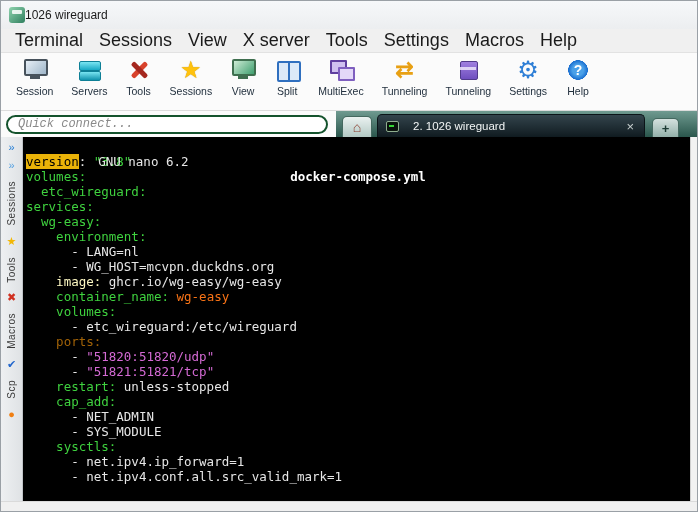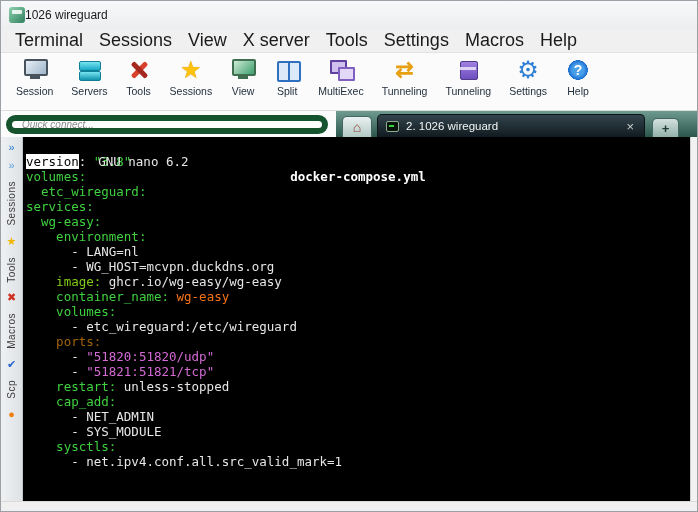--- a/index.html
+++ b/index.html
@@ -46,27 +46,27 @@
 
   .ic-packages::before { content:""; position:absolute; top:4px; left:5px; width:16px; height:17px; background:linear-gradient(#9f7fdf,#6f4fbf); border:1px solid #503a8a; border-radius:2px; }
   .ic-packages::after { content:""; position:absolute; top:10px; left:5px; width:16px; height:3px; background:#ece5fa; opacity:.85; }
 
   .ic-settings { color:#2f7fd6; font-size:24px; }
 
   .ic-help { color:#fff; font-weight:bold; font-size:14px; background:radial-gradient(circle 10px at 13px 13px,#4aa0e8 55%,#1a6fd0 96%,transparent 100%); }
 
   
   .tabrow { height:26px; flex:0 0 26px; background:#fbfbfb; display:flex; align-items:center; }
-  .quick-connect { width:322px; height:19px; margin:0 8px 0 5px; border:6px solid #14532d; border-radius:10px; padding:0 10px; font-size:10px; font-family:Liberation Sans, sans-serif; outline:none; color:#333; }
+  .quick-connect { width:322px; height:19px; margin:0 8px 0 5px; border:2px solid #14532d; border-radius:10px; padding:0 10px; font-size:12px; font-family:Liberation Mono, monospace; outline:none; color:#333; }
   .quick-connect::placeholder { font-style:italic; color:#8a8a8a; }
   .tabstrip { flex:1; height:100%; background:linear-gradient(#6f9a90,#2a564c); display:flex; align-items:flex-end; padding-left:6px; }
   .tab { border-radius:5px 5px 0 0; display:flex; align-items:center; justify-content:center; cursor:default; }
   .home-tab { width:30px; height:21px; background:linear-gradient(#eaf1f0,#b3c9c4); border:1px solid #44685f; border-bottom:none; }
   .home-glyph { font-size:14px; font-weight:bold; color:#8b3a2a; line-height:1; }
-  .active-tab { width:268px; height:23px; margin-left:5px; background:linear-gradient(#33444c,#101b20); border:1px solid #0b1418; border-bottom:none; justify-content:flex-start; gap:7px; padding:0 8px; }
+  .active-tab { width:268px; height:23px; margin-left:5px; background:linear-gradient(#33444c,#101b20); border:1px solid #0b1418; border-bottom:none; justify-content:flex-start; gap:14px; padding:0 8px; }
   .tab-term-icon { width:13px; height:11px; background:#0a120c; border:1px solid #8fae8f; border-radius:2px; position:relative; flex:0 0 13px; }
   .tab-term-icon::before { content:""; position:absolute; left:2px; top:3px; width:5px; height:2px; background:#35d435; }
   .tab-label { font-size:11.5px; color:#f2f5f5; flex:1; white-space:nowrap; overflow:hidden; }
   .tab-close { font-size:13px; color:#c8d0d0; padding:0 2px; }
   .plus-tab { width:27px; height:19px; margin-left:7px; background:linear-gradient(#d4e1de,#93b0a9); border:1px solid #44685f; border-bottom:none; font-size:13px; font-weight:bold; color:#1d3a33; }
 
   
   .main { flex:1; display:flex; min-height:0; }
   .sidebar { flex:0 0 22px; background:linear-gradient(90deg,#eef0f2,#dfe2e5); border-right:1px solid #c0c4c8; display:flex; flex-direction:column; align-items:center; padding-top:5px; gap:7px; }
   .side-icon { font-size:11px; line-height:1; }
@@ -176,40 +176,41 @@
         <div class="side-icon" style="color: rgb(34, 102, 204);">✔</div>
         <div class="side-label">Scp</div>
         <div class="side-icon" style="color: rgb(240, 127, 19);">●</div>
       </div>
     <div class="terminal">
       <div class="nano-header">
         <span class="nano-left">GNU nano 6.2</span>
         <span class="nano-center">docker-compose.yml</span>
       </div>
       <div class="term-lines">
-          <div class="tline"><span style="color: rgb(0, 0, 0); background-color: #ffffff;">version</span><span style="color: rgb(230, 230, 230);">:</span><span style="color: rgb(63, 210, 63);"> "3.8"</span></div>
+          <div class="tline"><span style="color: rgb(0, 0, 0); background-color: #eab308;">version</span><span style="color: rgb(230, 230, 230);">:</span><span style="color: rgb(63, 210, 63);"> "3.8"</span></div>
           <div class="tline"><span style="color: rgb(63, 210, 63);">volumes:</span></div>
           <div class="tline"><span style="color: rgb(63, 210, 63);">  etc_wireguard:</span></div>
           <div class="tline"><span style="color: rgb(63, 210, 63);">services:</span></div>
           <div class="tline"><span style="color: rgb(63, 210, 63);">  wg-easy:</span></div>
           <div class="tline"><span style="color: rgb(63, 210, 63);">    environment:</span></div>
           <div class="tline"><span style="color: rgb(230, 230, 230);">      - LANG=nl</span></div>
           <div class="tline"><span style="color: rgb(230, 230, 230);">      - WG_HOST=mcvpn.duckdns.org</span></div>
-          <div class="tline"><span style="color: #84cc16;">    image:</span><span style="color: rgb(230, 230, 230);"> ghcr.io/wg-easy/wg-easy</span></div>
+          <div class="tline"><span style="color: #fef9c3;">    image:</span><span style="color: rgb(230, 230, 230);"> ghcr.io/wg-easy/wg-easy</span></div>
           <div class="tline"><span style="color: rgb(63, 210, 63); text-align: center;">    container_name:</span><span style="color: #f97316;"> wg-easy</span></div>
           <div class="tline"><span style="color: rgb(63, 210, 63);">    volumes:</span></div>
           <div class="tline"><span style="color: rgb(230, 230, 230);">      - etc_wireguard:/etc/wireguard</span></div>
           <div class="tline"><span style="color: #a16207;">    ports:</span></div>
           <div class="tline"><span style="color: rgb(230, 230, 230);">      - </span><span style="color: rgb(212, 106, 212);">"51820:51820/udp"</span></div>
           <div class="tline"><span style="color: rgb(230, 230, 230);">      - </span><span style="color: rgb(212, 106, 212);">"51821:51821/tcp"</span></div>
           <div class="tline"><span style="color: rgb(63, 210, 63);">    restart:</span><span style="color: rgb(230, 230, 230);"> unless-stopped</span></div>
           <div class="tline"><span style="color: rgb(63, 210, 63);">    cap_add:</span></div>
           <div class="tline"><span style="color: rgb(230, 230, 230);">      - NET_ADMIN</span></div>
           <div class="tline"><span style="color: rgb(230, 230, 230);">      - SYS_MODULE</span></div>
           <div class="tline"><span style="color: rgb(63, 210, 63);">    sysctls:</span></div>
+          <div class="tline"><span style="color: rgb(230, 230, 230);">      - net.ipv4.ip_forward=1</span></div>
           <div class="tline"><span style="color: rgb(230, 230, 230);">      - net.ipv4.conf.all.src_valid_mark=1</span></div>
         </div>
     </div>
     <div class="scrollstrip"></div>
   </div>
 
   <div class="bottombar"></div>
 </div>
 
 </body></html>

